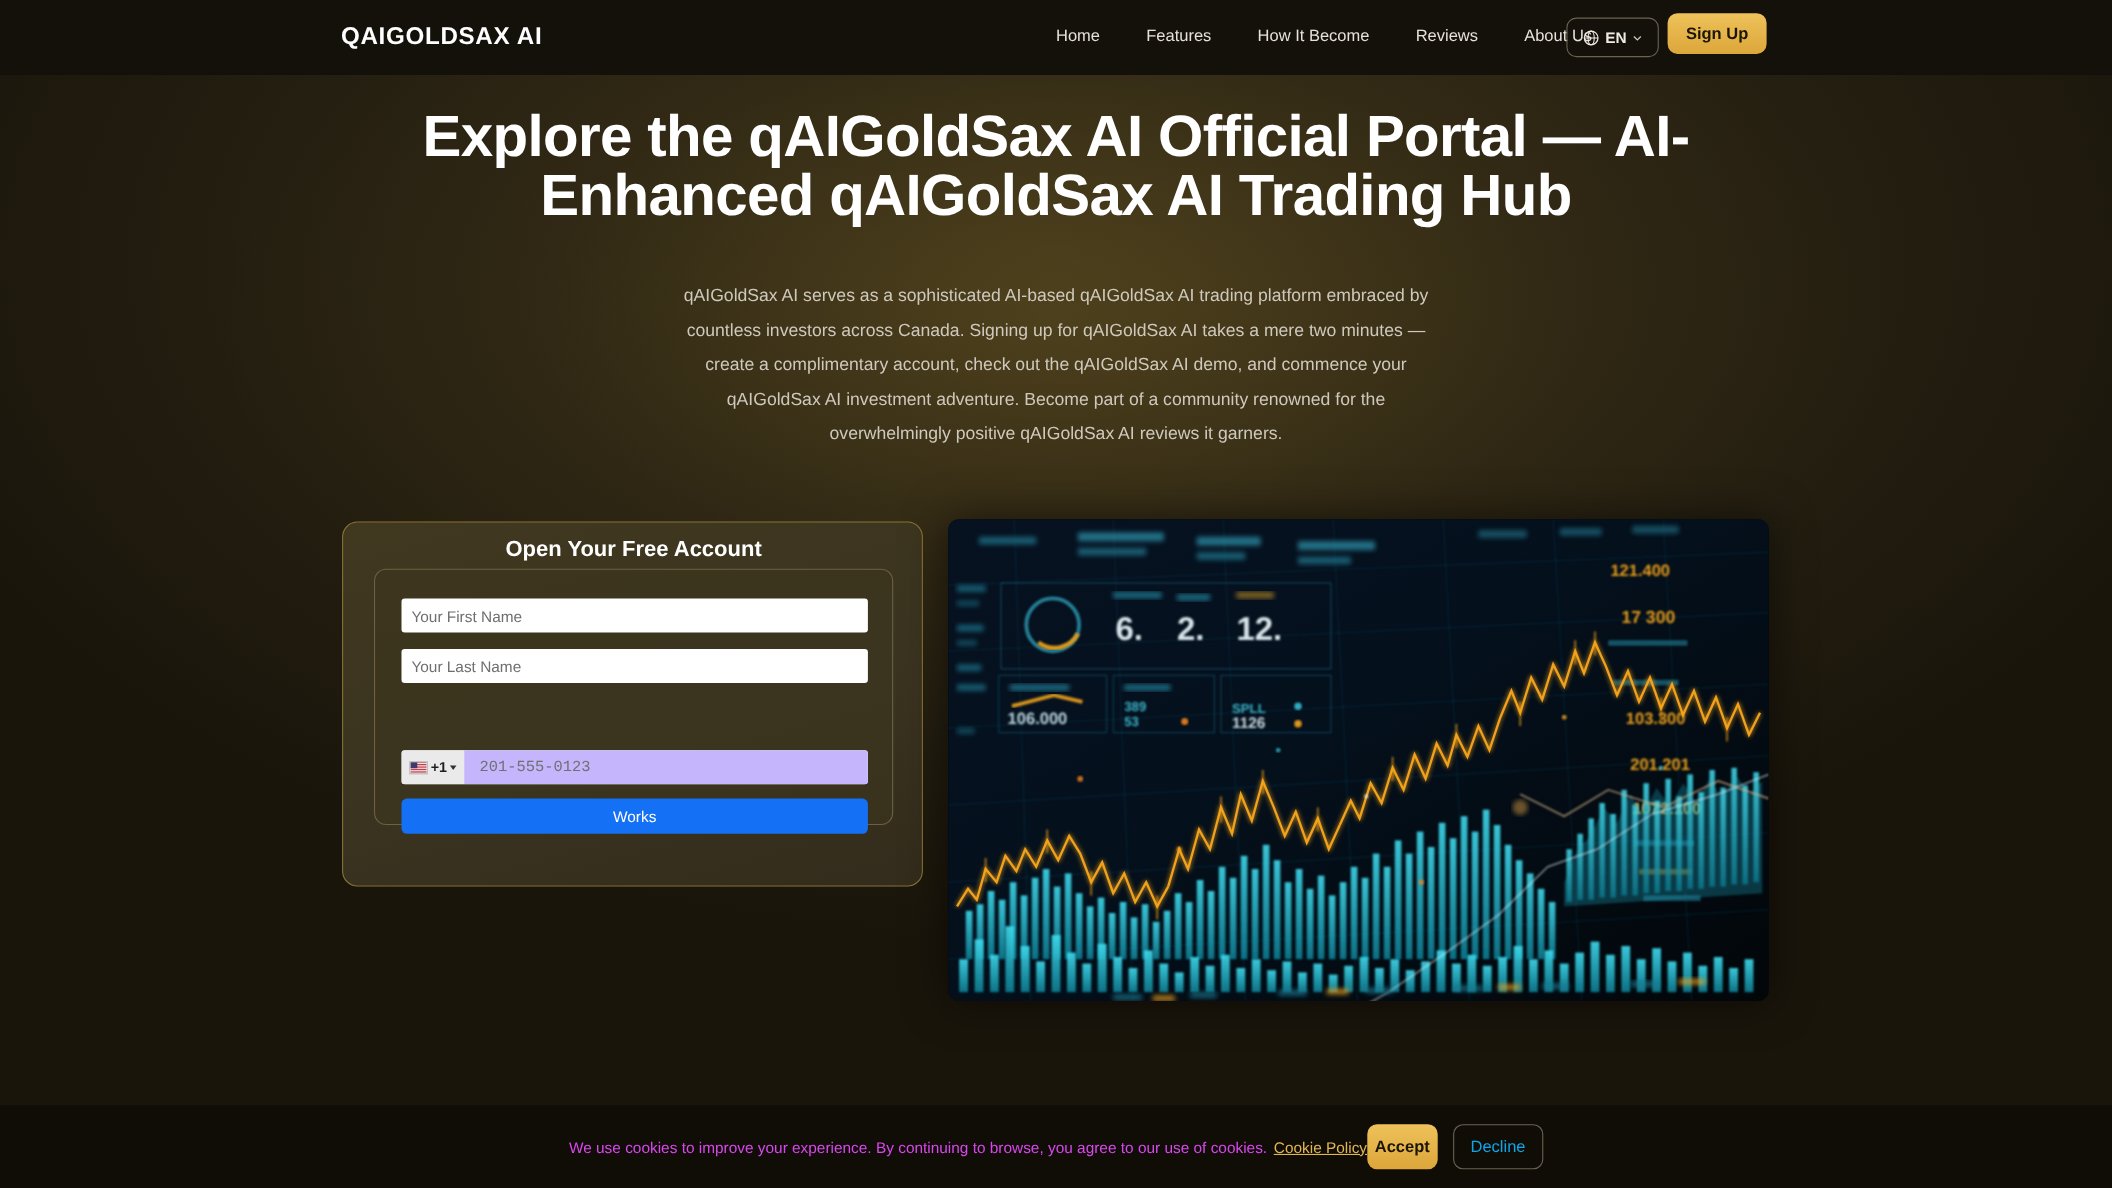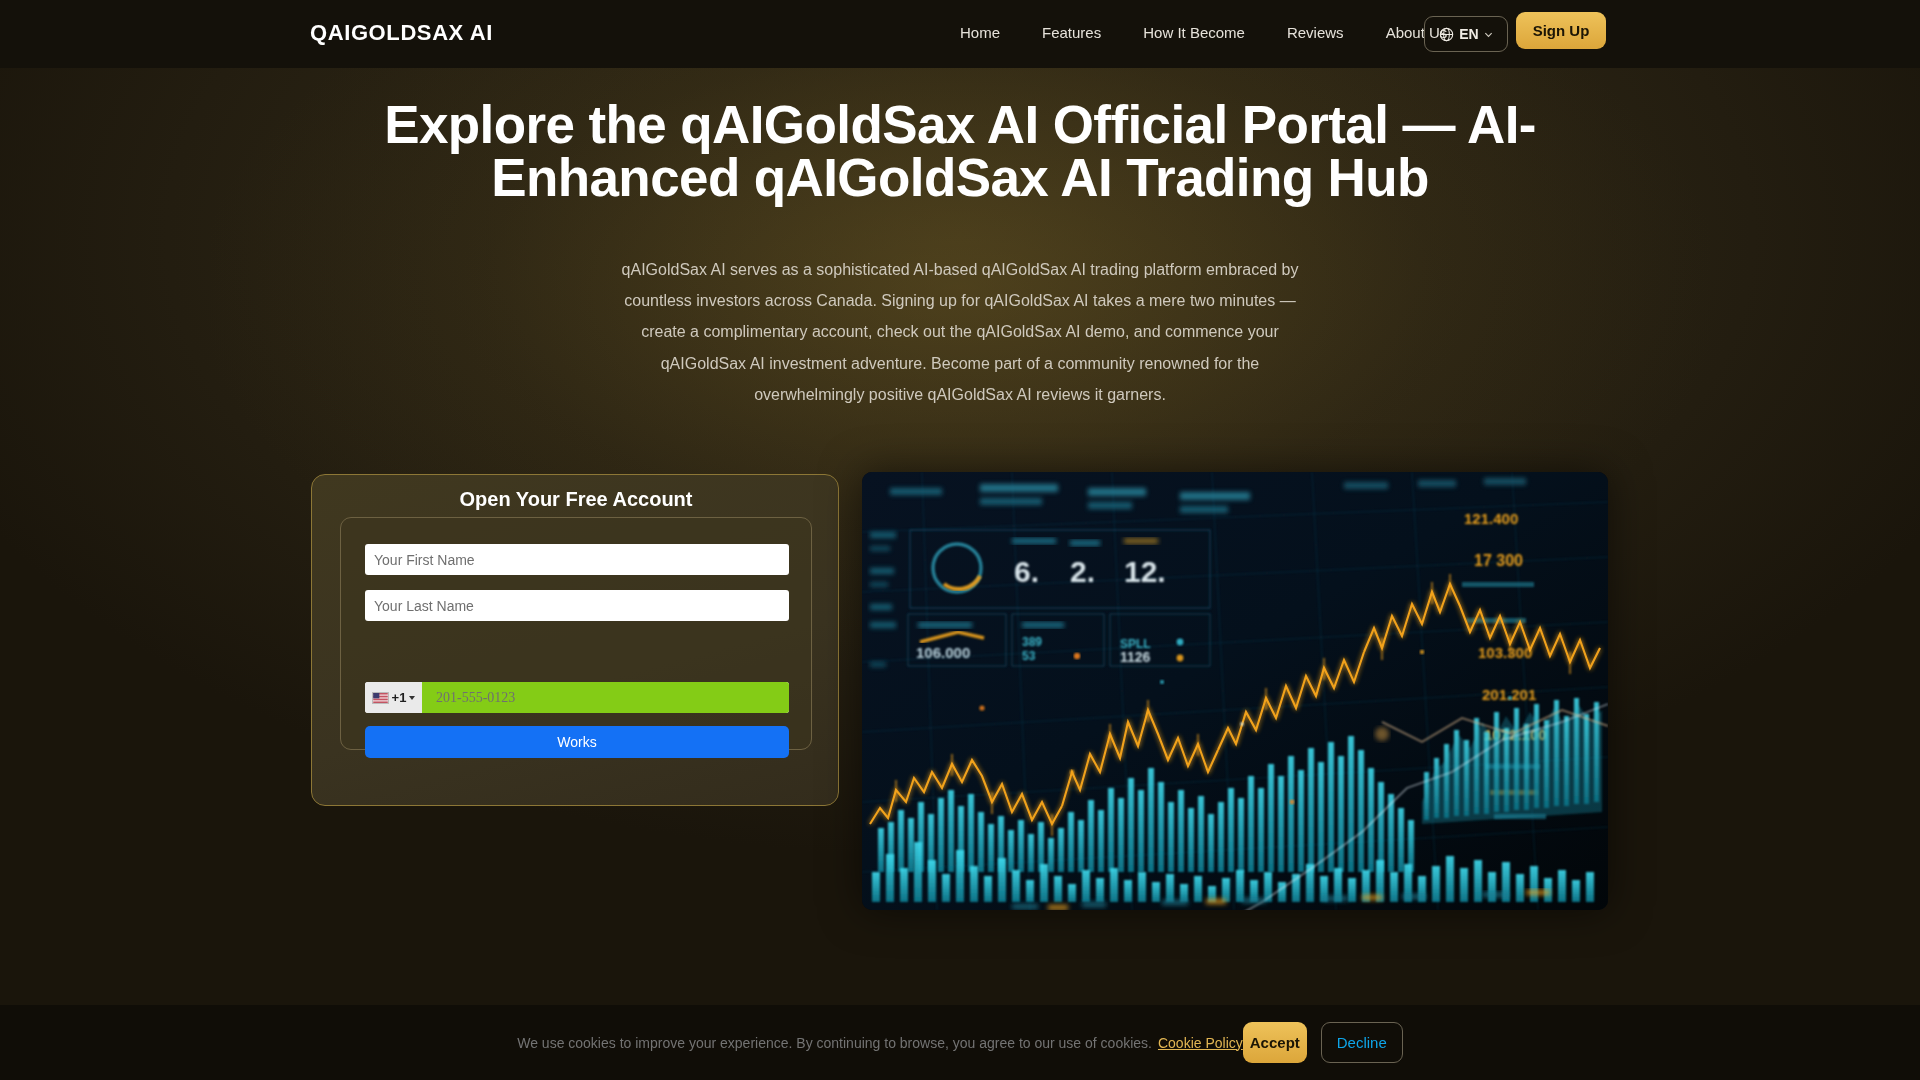--- a/index.html
+++ b/index.html
@@ -135,22 +135,22 @@
   .caret {
     width: 0; height: 0;
     border-left: 3.5px solid transparent;
     border-right: 3.5px solid transparent;
     border-top: 4.5px solid #333;
   }
   .phone-input {
     flex: 1; height: 31px; border: none; outline: none;
     padding: 0 0 0 14px;
     font-size: 14px; color: #2b2b2b;
-    font-family: Liberation Serif, serif;
-    background: #84cc16;
+    font-family: Liberation Mono, monospace;
+    background: #c4b5fd;
   }
   .phone-input::placeholder { color: #707070; }
 
   .submit-btn {
     position: absolute; left: 24px; top: 208px;
     width: 424px; height: 32px;
     background: #1471f5;
     border: none; border-radius: 5px;
     color: #ffffff; font-size: 14px;
     font-family: "Liberation Sans", sans-serif;
@@ -174,21 +174,21 @@
     width: 1920px; height: 75px;
     background: #100d07;
   }
   .cookie-bar {
     position: absolute; top: 1005px; left: 0;
     width: 1920px; height: 75px;
     display: flex; align-items: center; justify-content: center; gap: 0;
     z-index: 50;
   }
   .cookie-text {
-    font-size: 14px; color: #737373;
+    font-size: 14px; color: #d946ef;
   }
   .cookie-link {
     color: #e2b653; text-decoration: underline; cursor: pointer;
   }
   .accept-btn {
     width: 64px; height: 41px;
     background: linear-gradient(180deg, #eec25a 0%, #dca63a 100%);
     border: none; border-radius: 9px;
     color: #1b1505; font-size: 15px; font-weight: bold;
     font-family: "Liberation Sans", sans-serif;

